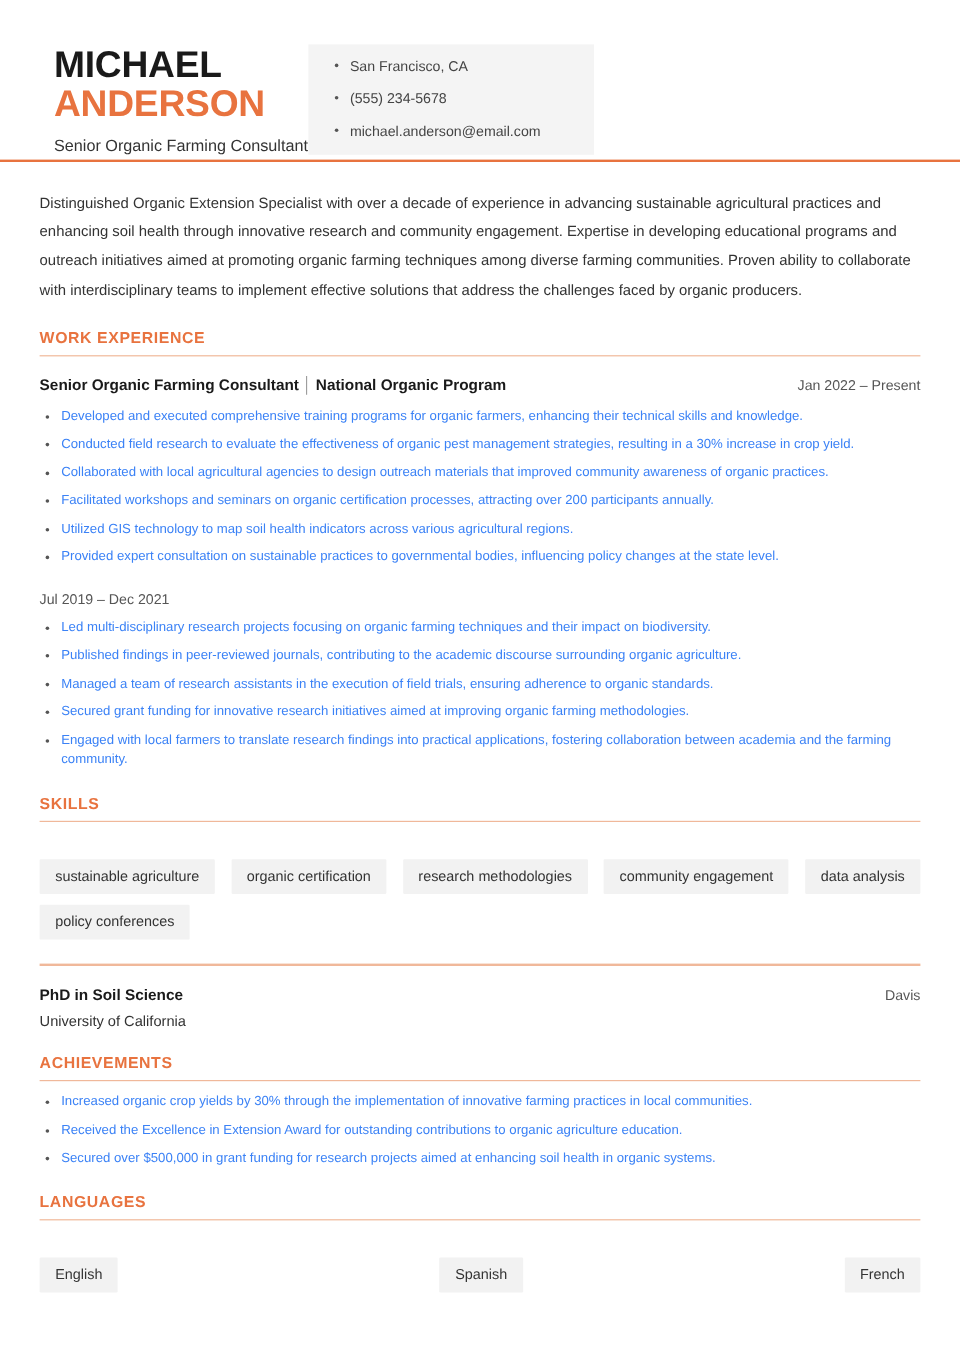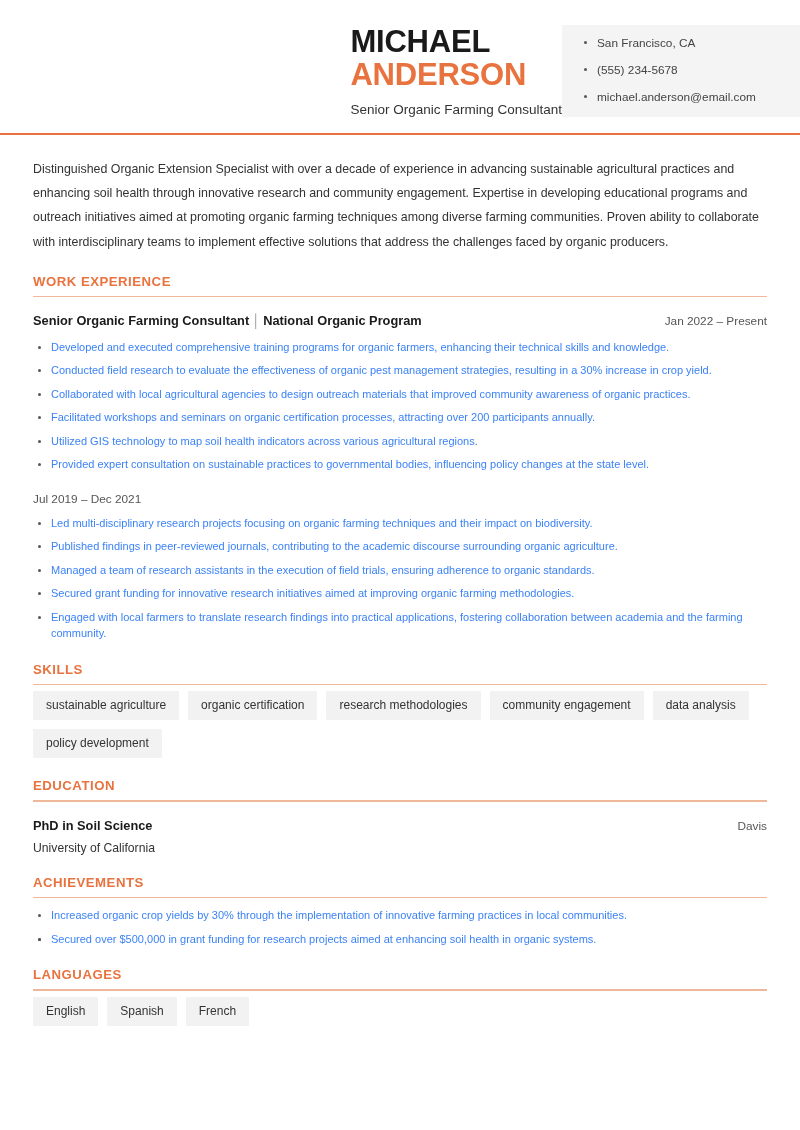--- a/index.html
+++ b/index.html
@@ -16,22 +16,22 @@
     min-height: 1130px;
     background: #ffffff;
     overflow: hidden;
   }
 
   
   .header {
     position: relative;
     display: flex;
     align-items: flex-start;
-    justify-content: flex-end;
-    padding: 0;
+    justify-content: flex-start;
+    padding: 12px;
     height: 133px;
   }
   .header-left { padding: 25px 0 0 33px; }
   .name-first {
     font-size: 31px;
     font-weight: 700;
     letter-spacing: -0.2px;
     line-height: 1.08;
     color: #1a1a1a;
   }
@@ -153,21 +153,22 @@
     height: 3px;
     border-radius: 50%;
     background: #555555;
   }
 
   
   .tags {
     display: flex;
     flex-wrap: wrap;
     gap: 9px;
-    margin-top: 6px;
+    margin-top: 31px;
+    justify-content: space-between;
   }
   .tag {
     background: #f2f2f2;
     padding: 7px 13px;
     font-size: 12px;
     color: #333333;
     line-height: 1.25;
     border-radius: 1px;
   }
 
@@ -266,42 +267,41 @@
 
     <div class="section">
       <div class="section-title">SKILLS</div>
       <div class="section-rule"></div>
       <div class="tags">
         <span class="tag">sustainable agriculture</span>
         <span class="tag">organic certification</span>
         <span class="tag">research methodologies</span>
         <span class="tag">community engagement</span>
         <span class="tag">data analysis</span>
-        <span class="tag">policy development</span>
-      </div>
-    </div>
-
-    <div class="section">
-      <div class="section-title">EDUCATION</div>
+        <span class="tag">policy conferences</span>
+      </div>
+    </div>
+
+    <div class="section">
       <div class="section-rule"></div>
       <div class="edu">
         <div class="edu-head">
           <div class="edu-degree">PhD in Soil Science</div>
           <div class="edu-location">Davis</div>
         </div>
         <div class="edu-school">University of California</div>
       </div>
     </div>
 
     <div class="section">
       <div class="section-title">ACHIEVEMENTS</div>
       <div class="section-rule"></div>
       <ul class="bullets achievements">
         <li><span class="dot"></span><span>Increased organic crop yields by 30% through the implementation of innovative farming practices in local communities.</span></li>
-        <li><span class="dot"></span></li>
+        <li><span class="dot"></span><span>Received the Excellence in Extension Award for outstanding contributions to organic agriculture education.</span></li>
         <li><span class="dot"></span><span>Secured over $500,000 in grant funding for research projects aimed at enhancing soil health in organic systems.</span></li>
       </ul>
     </div>
 
     <div class="section">
       <div class="section-title">LANGUAGES</div>
       <div class="section-rule"></div>
       <div class="tags">
         <span class="tag">English</span>
         <span class="tag">Spanish</span>

